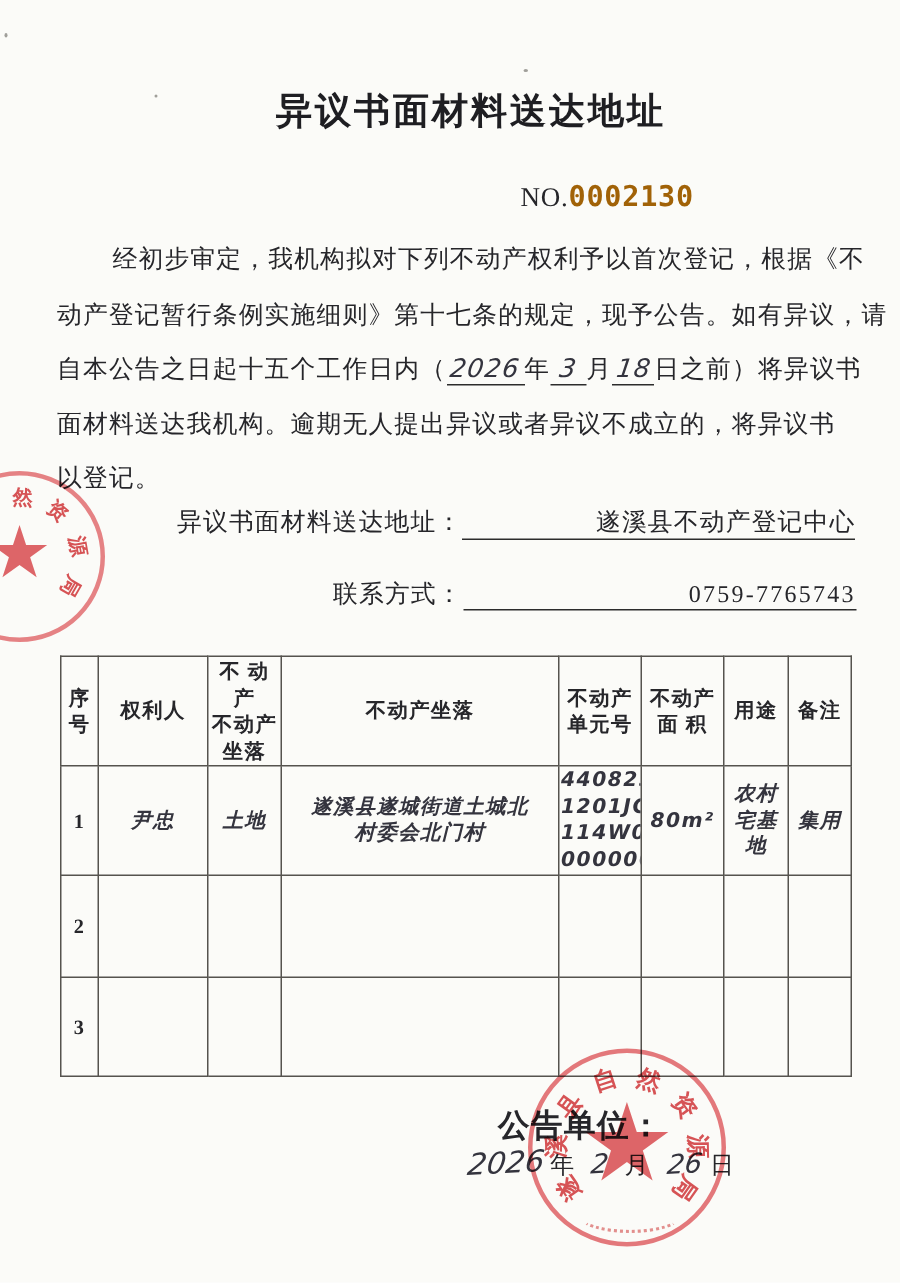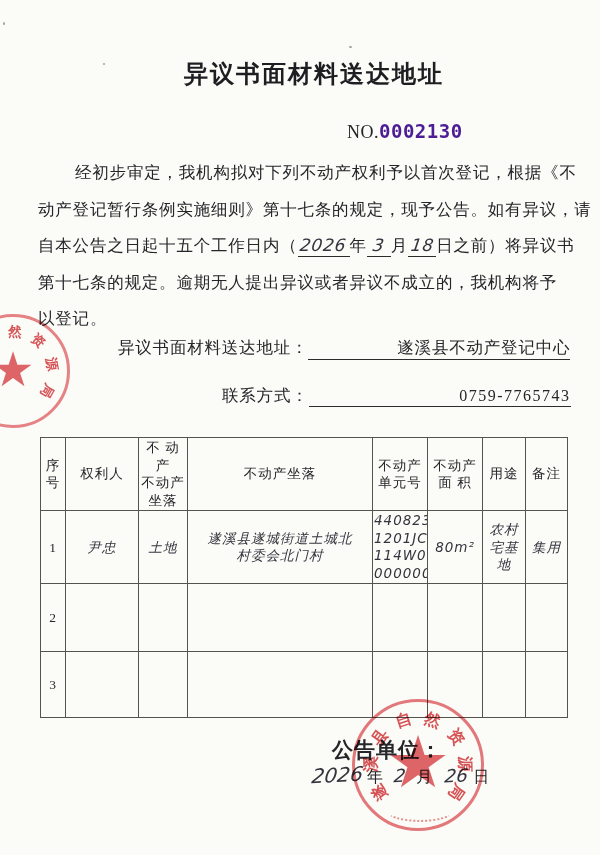--- a/index.html
+++ b/index.html
@@ -3,35 +3,35 @@
 <meta charset="utf-8">
 <style>
   html,body{margin:0;padding:0;}
   .page{position:relative;width:600px;height:855px;background:#fbfbf8;overflow:hidden;
         font-family:"Liberation Serif",serif;color:#26262a;}
   .title{position:absolute;top:58px;left:0;width:600px;box-sizing:border-box;padding-left:28px;
          text-align:center;font-family:"Liberation Sans",sans-serif;font-size:24px;font-weight:700;
          letter-spacing:2px;color:#1e1e22;}
   .no-line{position:absolute;top:120px;left:347px;font-size:18px;letter-spacing:0.5px;}
   .no-digits{font-family:"DejaVu Sans Mono",monospace;font-size:19px;letter-spacing:0.5px;
-             color:#4c1d95;font-weight:600;}
+             color:#a16207;font-weight:600;}
   .bline{position:absolute;left:38px;font-size:16.5px;letter-spacing:0.8px;white-space:nowrap;
          color:#26262a;}
   .l1{top:162px;left:75px;} .l2{top:199px;} .l3{top:235px;} .l4{top:272px;} .l5{top:308px;}
   .fill{display:inline-block;border-bottom:1.5px solid #2c2c2c;text-align:center;vertical-align:bottom;}
   .fill-year{width:52px;} .fill-month{width:24px;} .fill-day{width:28px;}
   .hand{font-family:"DejaVu Sans",sans-serif;font-style:italic;color:#34343e;}
   .hand-inline{font-size:17px;display:inline-block;transform:skewX(-8deg);}
   .addr-row{position:absolute;left:118px;top:337px;font-size:16.5px;letter-spacing:0.8px;white-space:nowrap;}
   .contact-row{position:absolute;left:222px;top:385px;font-size:16.5px;letter-spacing:0.8px;white-space:nowrap;}
   .ufill{display:inline-block;border-bottom:1.5px solid #2c2c2c;width:258px;text-align:right;padding-left:4px;}
   .contact-val{letter-spacing:1.5px;font-size:16px;}
   table.reg{position:absolute;left:40px;top:437px;width:527px;border-collapse:collapse;table-layout:fixed;}
   table.reg td{border:1px solid #55534e;text-align:center;vertical-align:middle;
-               font-size:13.5px;letter-spacing:1px;line-height:1.3;padding:1px;overflow:hidden;}
+               font-size:13.5px;letter-spacing:1px;line-height:1.3;padding:1px;overflow:hidden;font-weight:bold;}
   tr.hrow{height:46px;} tr.r1{height:71px;} tr.r2{height:68px;} tr.r3{height:66px;}
   .prel{white-space:pre-line;}
   td .hd2{font-size:13.5px;}
   td.c-loc{text-align:left;padding-left:10px;font-size:14.5px;line-height:21px;letter-spacing:1px;}
   td.c-unit{font-size:10px;line-height:11.5px;text-align:left;padding-left:4px;letter-spacing:0.5px;}
   td.c-usage{font-size:12.5px;line-height:15px;letter-spacing:0;}
   td.c-hand{font-size:15px;letter-spacing:0;}
   .footer-label{position:absolute;left:332px;top:736px;font-size:21px;font-weight:600;letter-spacing:1px;}
   .footer-date{position:absolute;left:312px;top:763px;white-space:nowrap;}
   .fd-hand{font-size:20px;display:inline-block;transform:skewX(-10deg) rotate(-3deg);}
@@ -60,21 +60,21 @@
 
   <div class="no-line">
     <span>NO.</span><span class="no-digits">0002130</span>
   </div>
 
   <div class="bline l2">动产登记暂行条例实施细则》第十七条的规定，现予公告。如有异议，请</div>
   <div class="bline l1">经初步审定，我机构拟对下列不动产权利予以首次登记，根据《不</div>
   <div class="bline l3">
     <span>自本公告之日起十五个工作日内（</span><span class="fill fill-year"><span class="hand hand-inline">2026</span></span><span>年</span><span class="fill fill-month"><span class="hand hand-inline">3</span></span><span>月</span><span class="fill fill-day"><span class="hand hand-inline">18</span></span><span>日之前）将异议书</span>
   </div>
-  <div class="bline l4">第十七条的规定。逾期无人提出异议或者异议不成立的，我机构将予</div>
+  <div class="bline l4">面材料送达我机构。逾期无人提出异议或者异议不成立的，将异议书</div>
   <div class="bline l5">以登记。</div>
 
   <div class="addr-row">
     <span>异议书面材料送达地址：</span><span class="ufill"><span>遂溪县不动产登记中心</span></span>
   </div>
 
   <div class="contact-row">
     <span>联系方式：</span><span class="ufill"><span class="contact-val">0759-7765743</span></span>
   </div>
 

